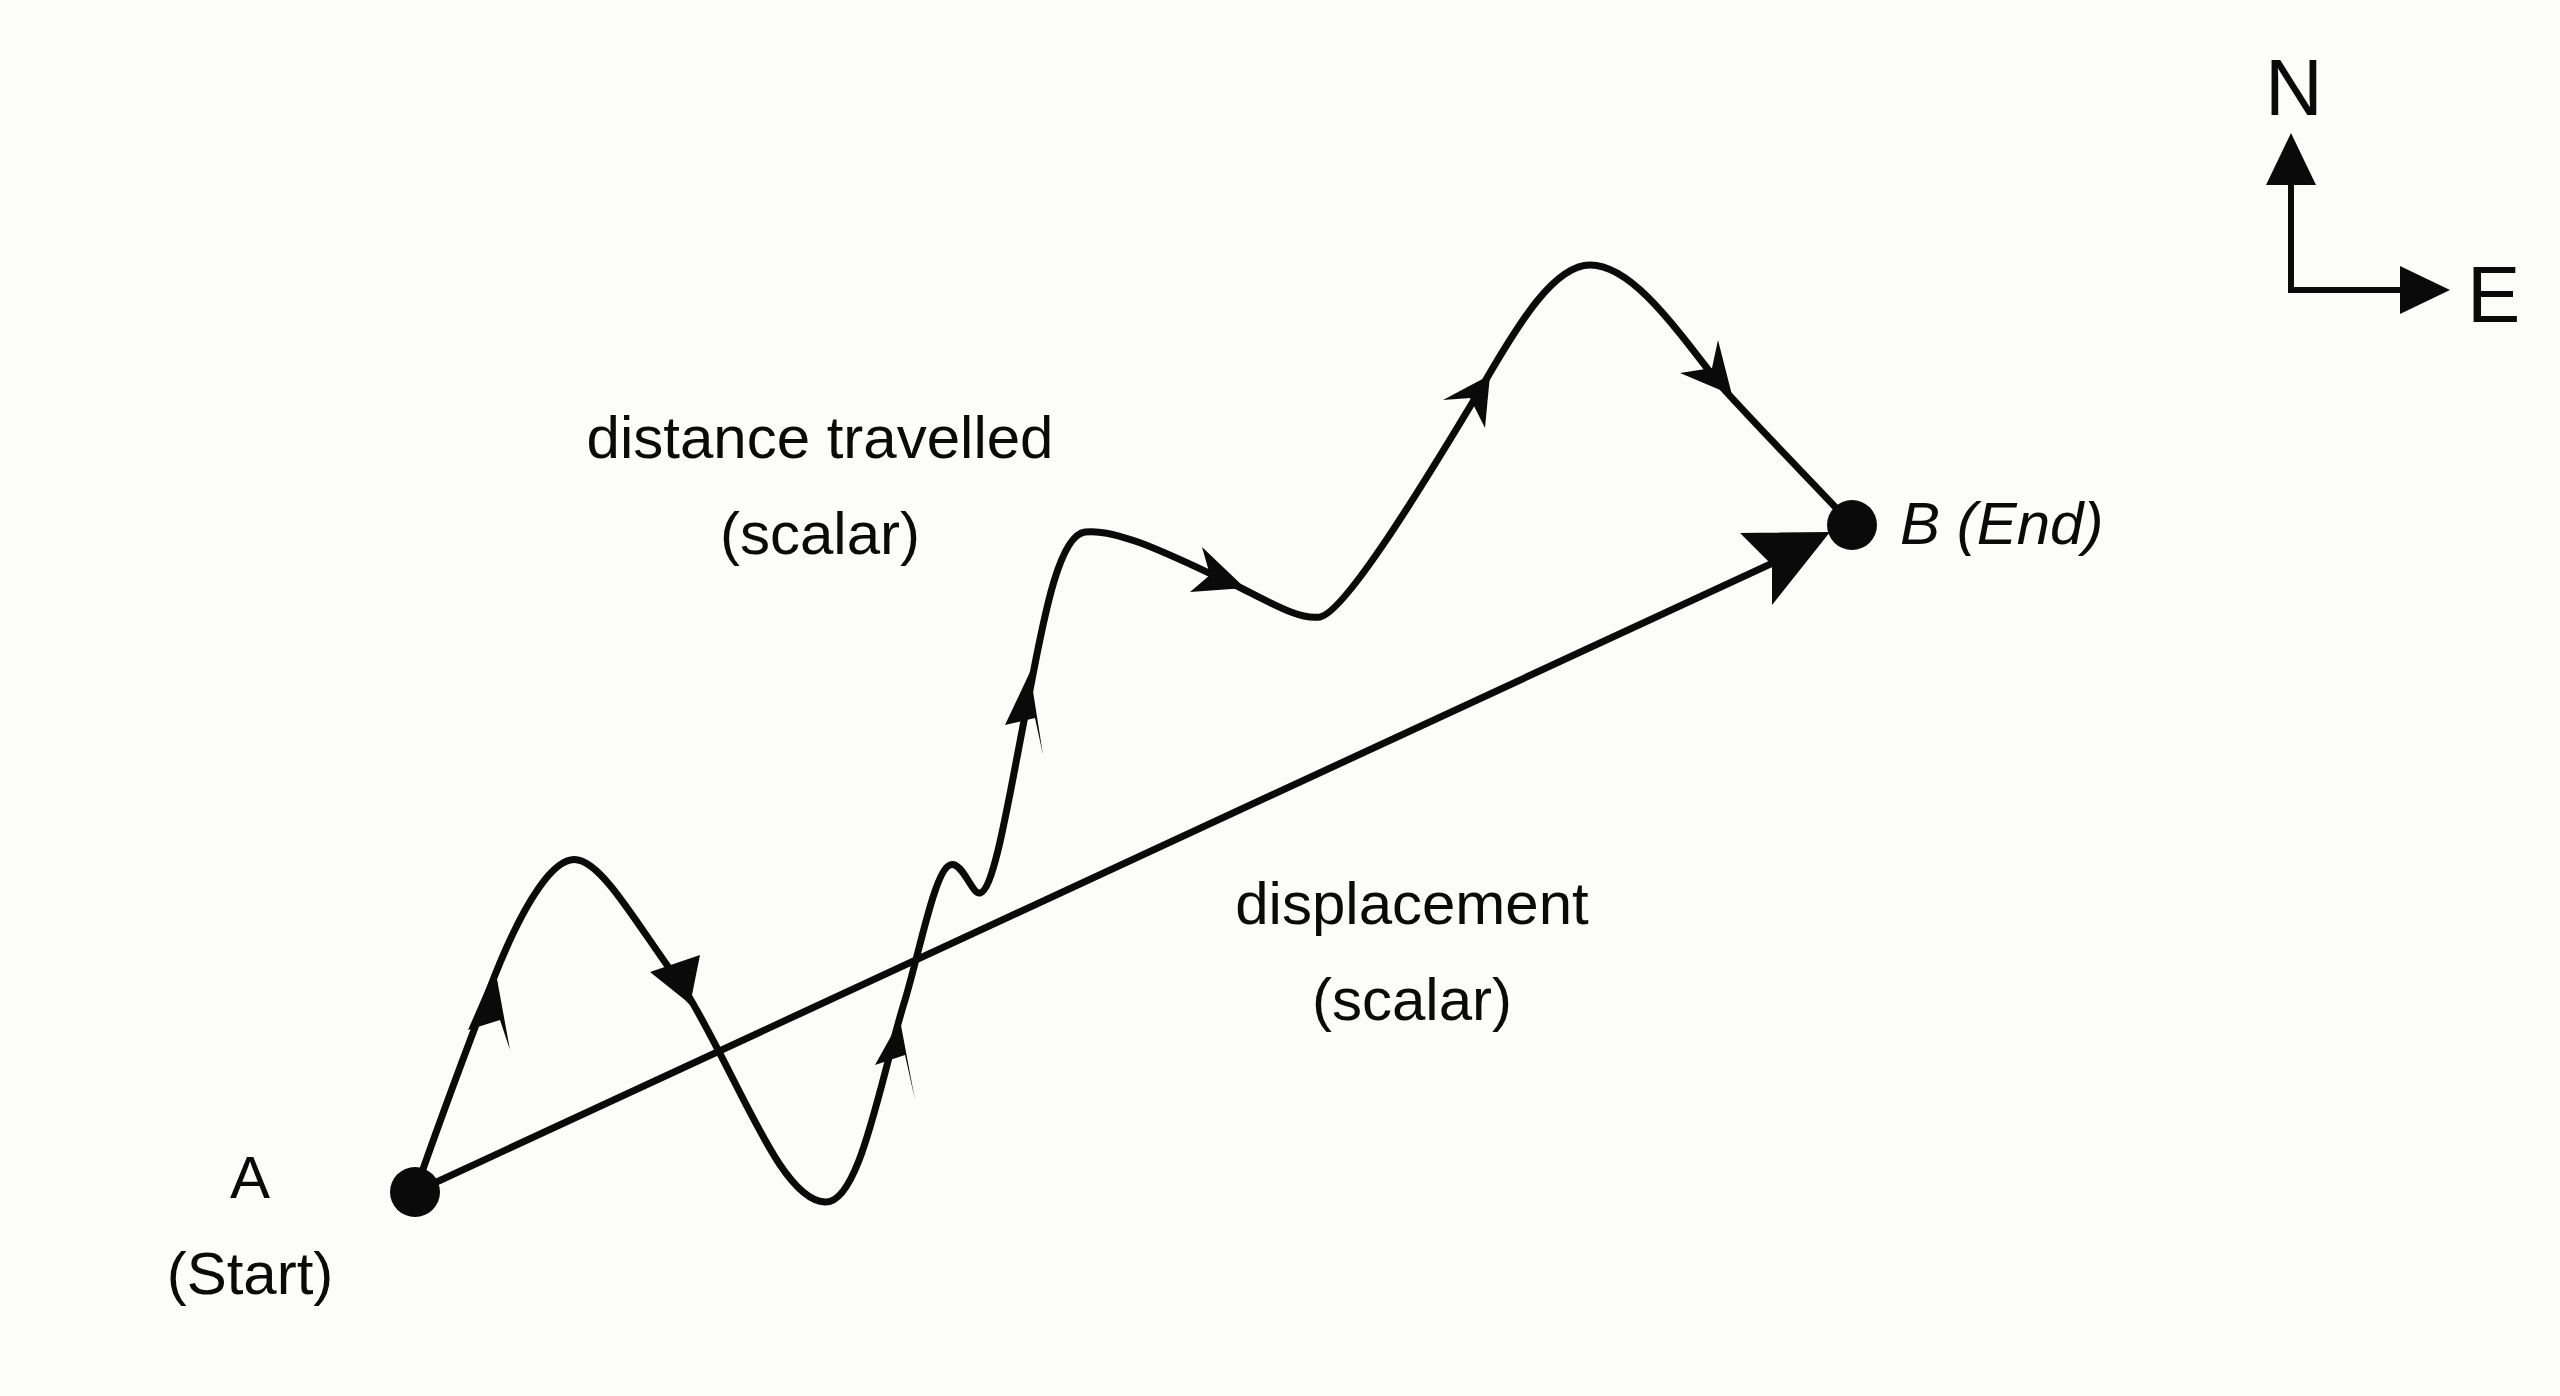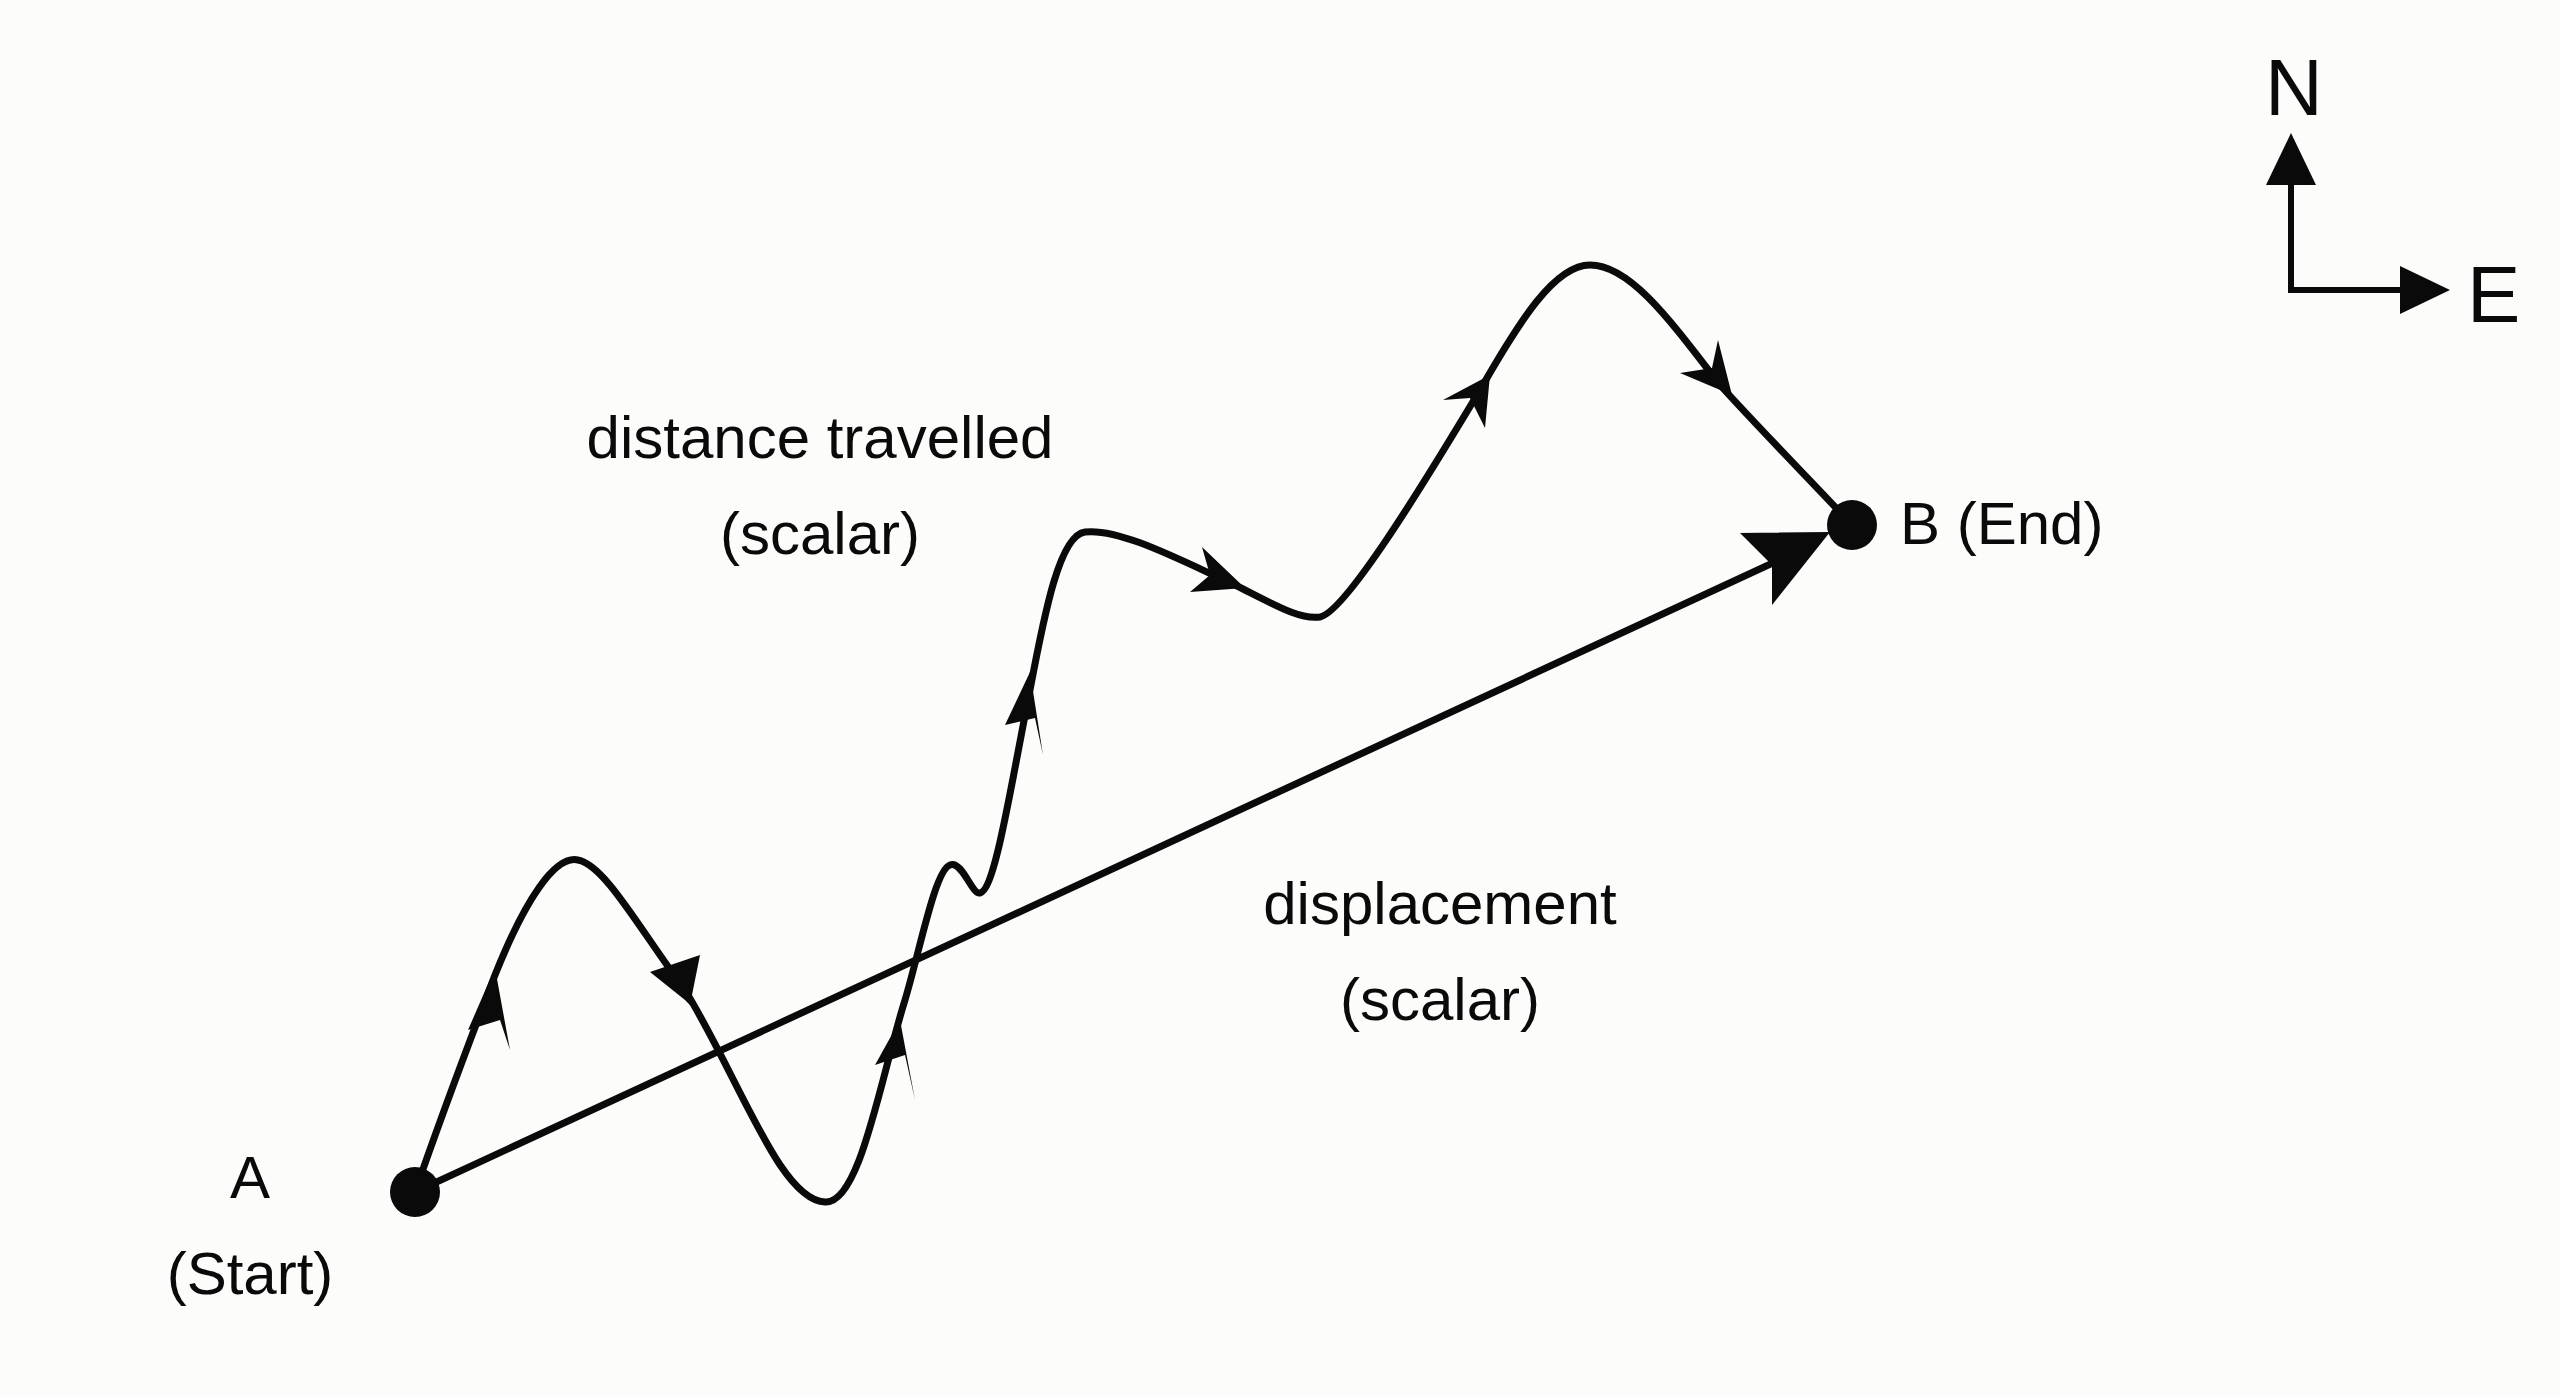--- a/index.html
+++ b/index.html
@@ -84,27 +84,27 @@
   </svg>
 
   <div class="compass-letter" style="left:2265px; top:48px;">N</div>
   <div class="compass-letter" style="left:2467px; top:255px;">E</div>
 
   <div class="label" style="left:125px; top:1130px; width:250px;">
     <span>A</span>
     <span>(Start)</span>
   </div>
 
-  <div class="label" style="left:1900px; top:476px; text-align:left;">
+  <div class="label" style="left:1900px; top:476px; text-align:left;font-style:italic;">
     <span>B (End)</span>
   </div>
 
   <div class="label" style="left:470px; top:390px; width:700px;">
     <span>distance travelled</span>
     <span>(scalar)</span>
   </div>
 
-  <div class="label" style="left:1160px; top:856px; width:560px;">
+  <div class="label" style="left:1132px; top:856px; width:560px;">
     <span>displacement</span>
     <span>(scalar)</span>
   </div>
 
 </div>
 
 </body></html>

